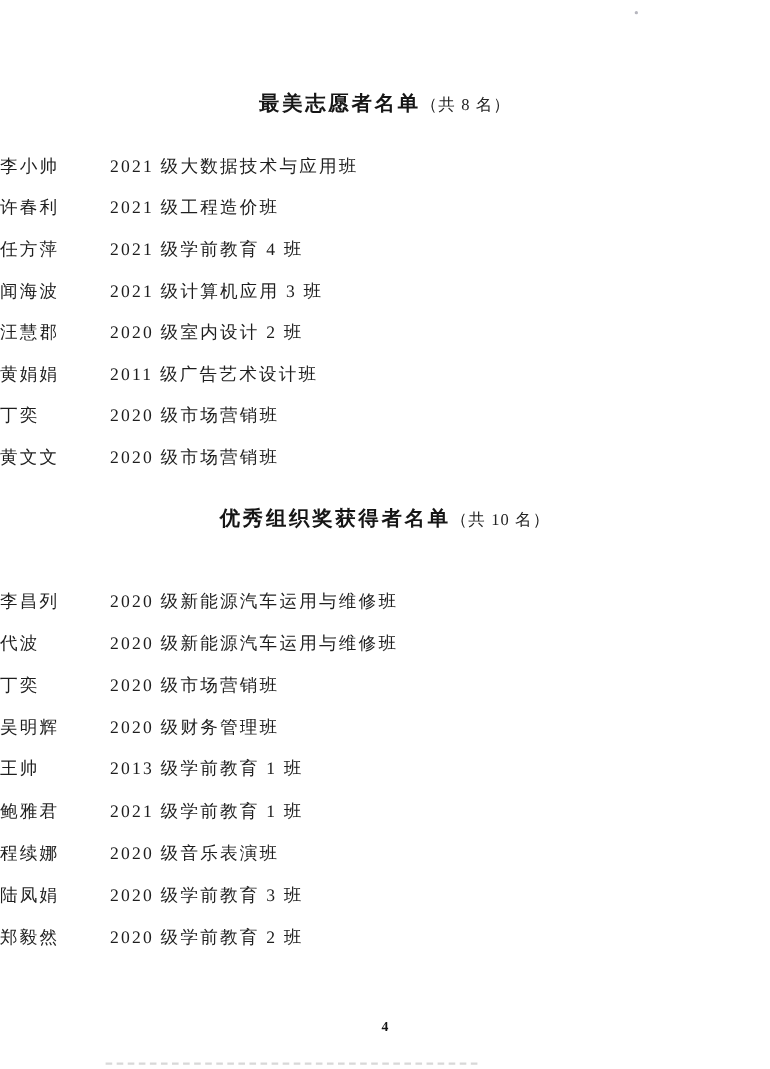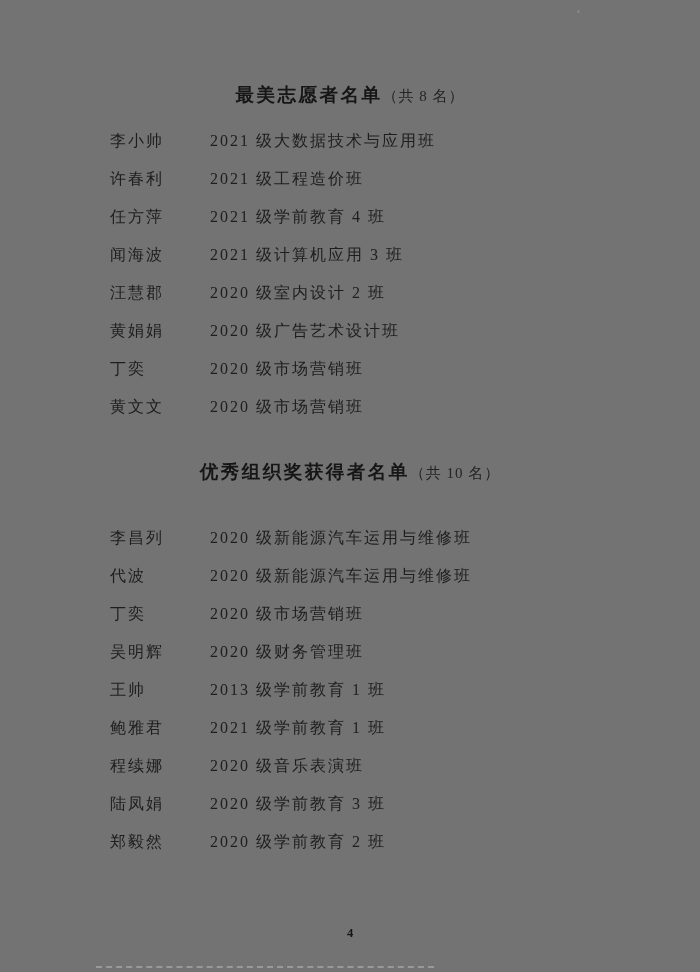--- a/index.html
+++ b/index.html
@@ -5,21 +5,21 @@
   * { margin: 0; padding: 0; box-sizing: border-box; }
   html, body { background: #e9e9e9; }
   body {
     font-family: "Liberation Serif", "DejaVu Serif", serif;
     width: 700px;
   }
   .page {
     position: relative;
     width: 700px;
     height: 972px;
-    background: #737373;
+    background: #ffffff;
     color: #1e1e1e;
     overflow: hidden;
   }
   
   .award-section { position: absolute; left: 0; right: 0; }
   .section-1 { top: 82px; }
   .section-2 { top: 459px; }
   .section-title {
     text-align: center;
     white-space: nowrap;
@@ -37,23 +37,22 @@
     font-size: 15px;
     font-weight: normal;
     letter-spacing: 1px;
     color: #242424;
   }
   
   .section-1 .rows { margin-top: 18px; }
   .section-2 .rows { margin-top: 37px; }
   .row {
     display: flex;
-    align-items: center;
+    align-items: flex-end;
     height: 37.9px;
-    padding-left: 110px;
   }
   .section-2 .row { height: 38.1px; }
   .name {
     display: inline-block;
     width: 100px;
     font-size: 16px;
     letter-spacing: 2px;
     line-height: 17px;
     color: #1e1e1e;
     white-space: nowrap;
@@ -129,21 +128,21 @@
     <span class="clazz">2021 级计算机应用 3 班</span>
   </div>
 
   <div class="row">
     <span class="name">汪慧郡</span>
     <span class="clazz">2020 级室内设计 2 班</span>
   </div>
 
   <div class="row">
     <span class="name">黄娟娟</span>
-    <span class="clazz">2020 级广告艺术设计班</span>
+    <span class="clazz">2011 级广告艺术设计班</span>
   </div>
 
   <div class="row">
     <span class="name">丁奕</span>
     <span class="clazz">2020 级市场营销班</span>
   </div>
 
   <div class="row">
     <span class="name">黄文文</span>
     <span class="clazz">2020 级市场营销班</span>

